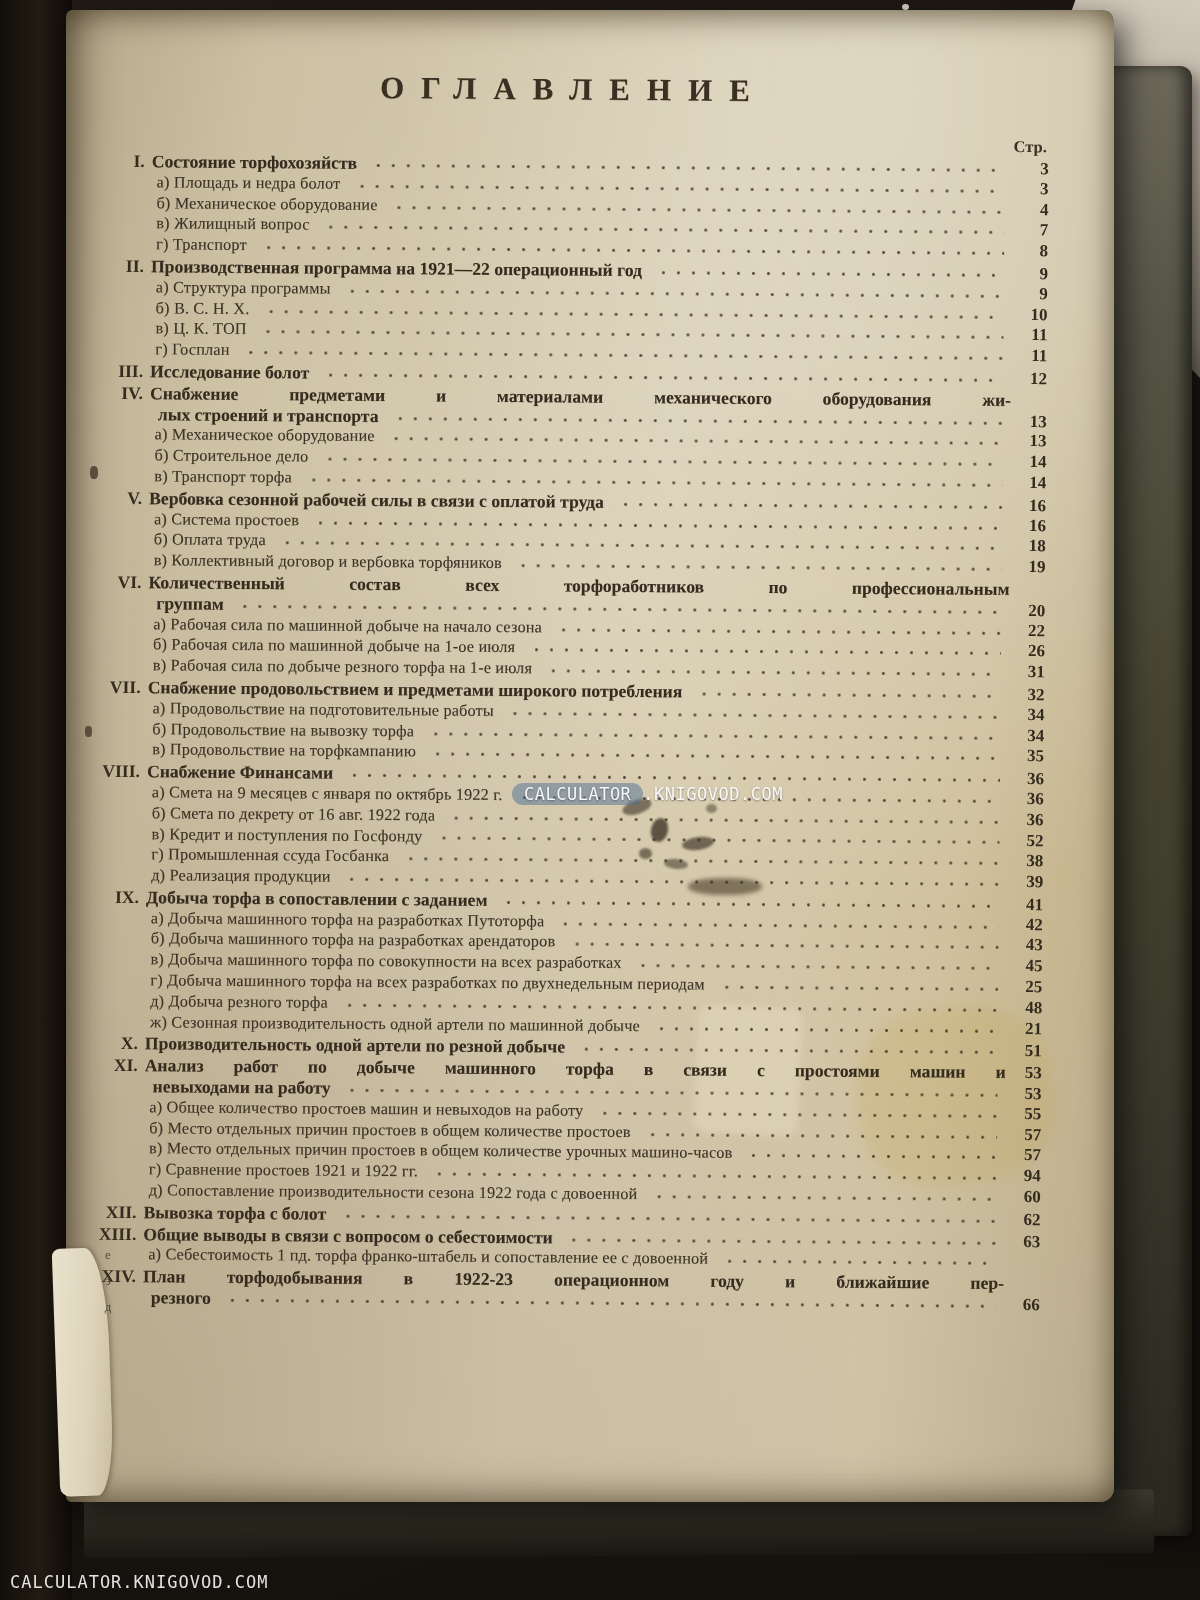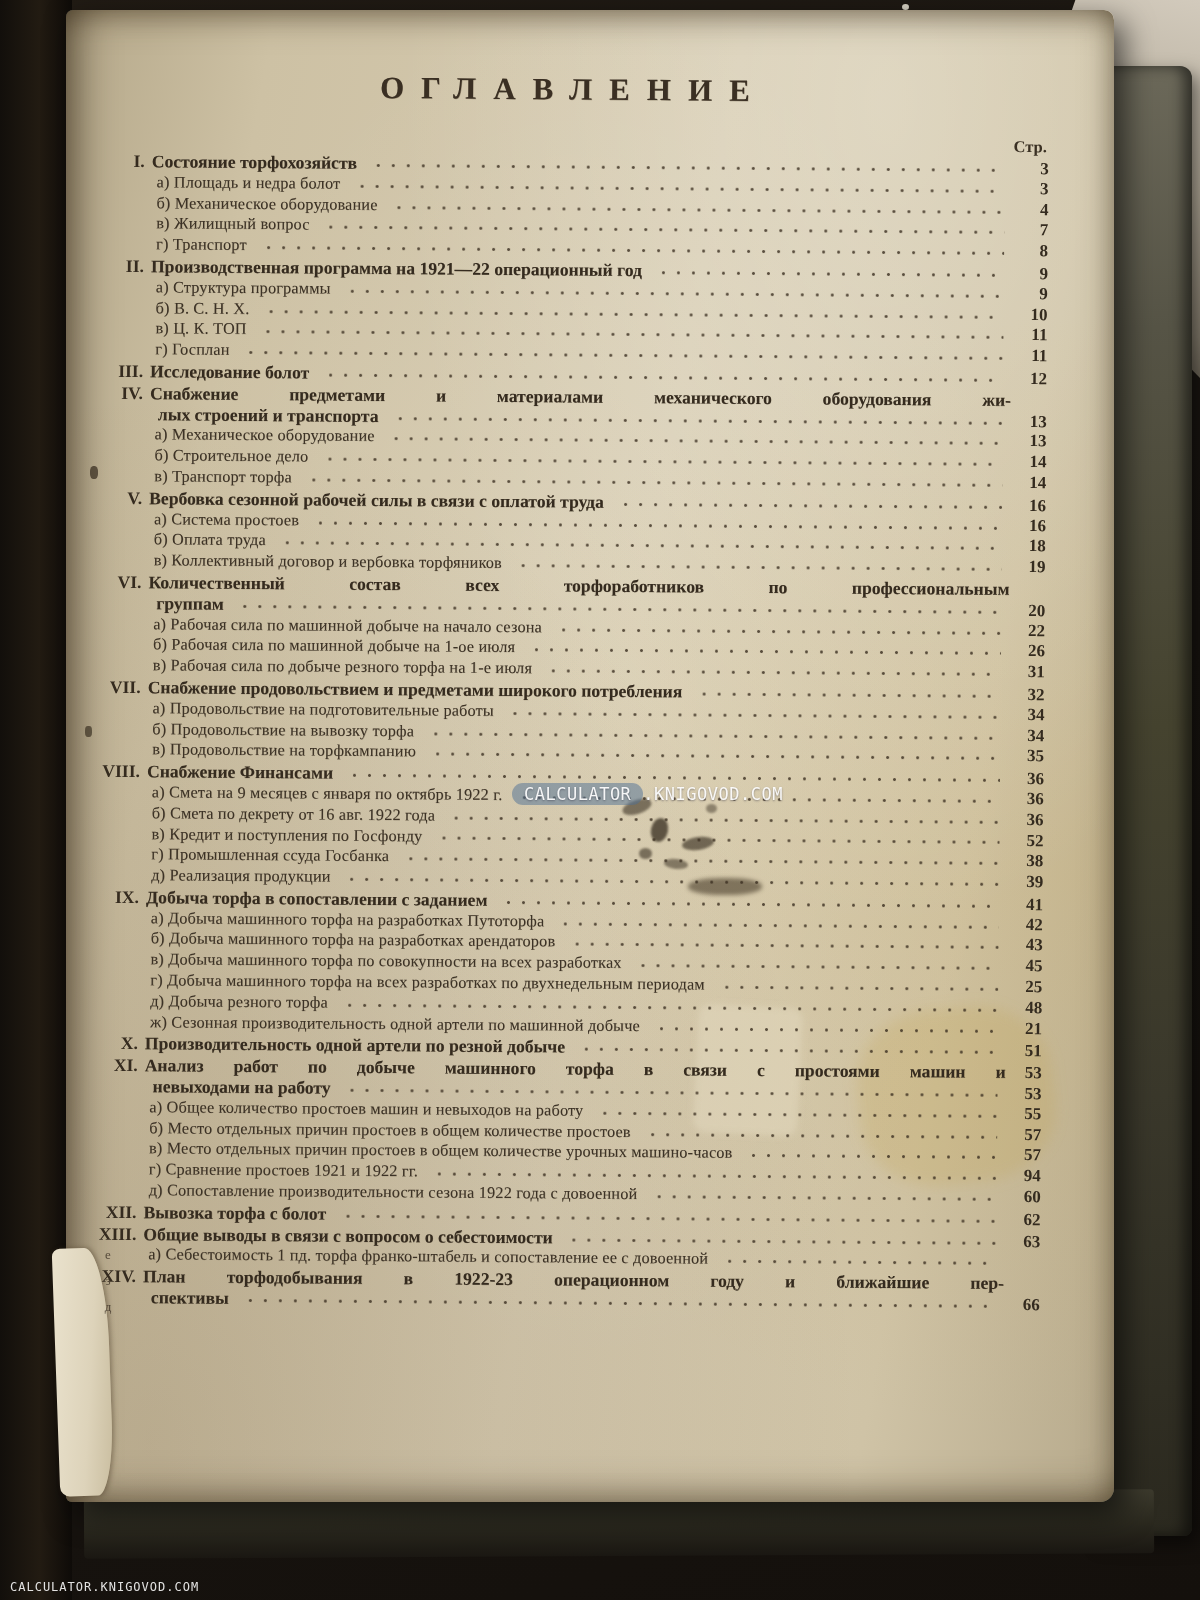--- a/index.html
+++ b/index.html
@@ -109,22 +109,22 @@
   .margin-marks{position:absolute;left:34px;top:1232px;width:16px;font-size:13px;color:rgba(52,41,29,.75);line-height:26px;text-align:center;}
   
   .wm-center{
     position:absolute;left:512px;top:784px;z-index:9;
     font-family:"DejaVu Sans Mono",monospace;font-size:17px;letter-spacing:.5px;
     color:rgba(255,255,255,.93);text-shadow:0 1px 2px rgba(40,40,60,.45);white-space:nowrap;
   }
   .wm-center .hl{background:rgba(78,112,150,.5);padding:1px 12px;border-radius:11px;}
   .wm-bottom{
     position:absolute;left:10px;top:1572px;z-index:9;
-    font-family:"DejaVu Sans Mono",monospace;font-size:12px;letter-spacing:1px;
-    color:rgba(255,255,255,.88);white-space:nowrap;margin-top:8px;
+    font-family:"DejaVu Sans Mono",monospace;font-size:17px;letter-spacing:1px;
+    color:rgba(255,255,255,.88);white-space:nowrap;
   }
 </style>
 </head>
 <body>
 
 <div class="bg-light"></div>
 <div class="cover-right"></div>
 <div class="cover-bottom"></div>
 <div class="spine"></div>
 <div class="speck"></div>
@@ -468,21 +468,21 @@
             <span class="leader"></span>
             <span class="pg"></span>
           </div>
           <div class="row r-ch j">
             <span class="num">XIV.</span>
             <span class="txt">План торфодобывания в 1922-23 операционном году и ближайшие пер-</span>
             <span class="pg"></span>
           </div>
           <div class="row r-cont">
             <span class="num"></span>
-            <span class="txt">спективы</span>
+            <span class="txt">резного</span>
             <span class="leader"></span>
             <span class="pg">66</span>
           </div>
         </div>
     </div>
   </div>
 </div>
 
 <div class="wm-center"><span class="hl">CALCULATOR</span><span>.KNIGOVOD.COM</span></div>
 <div class="wm-bottom">CALCULATOR.KNIGOVOD.COM</div>

